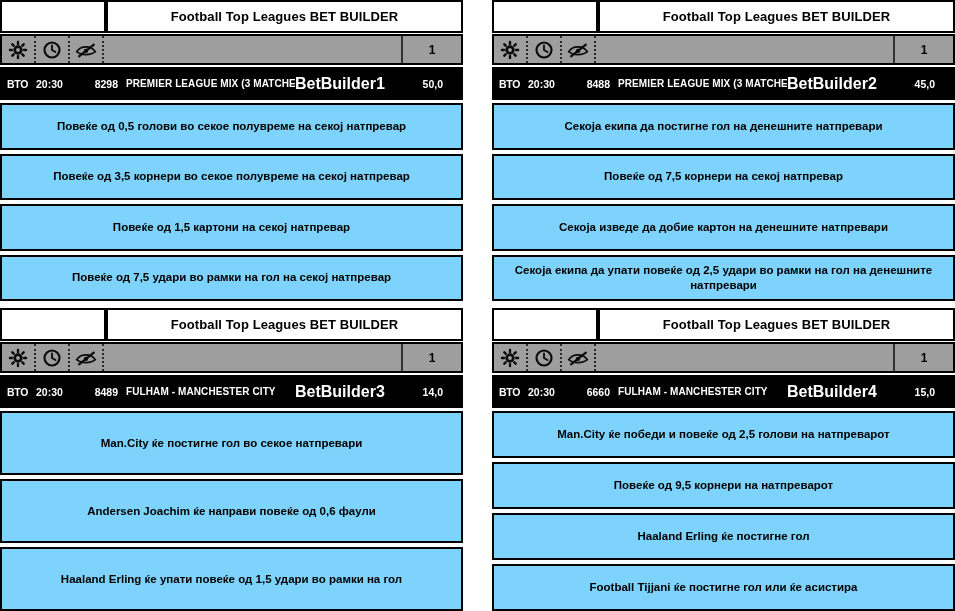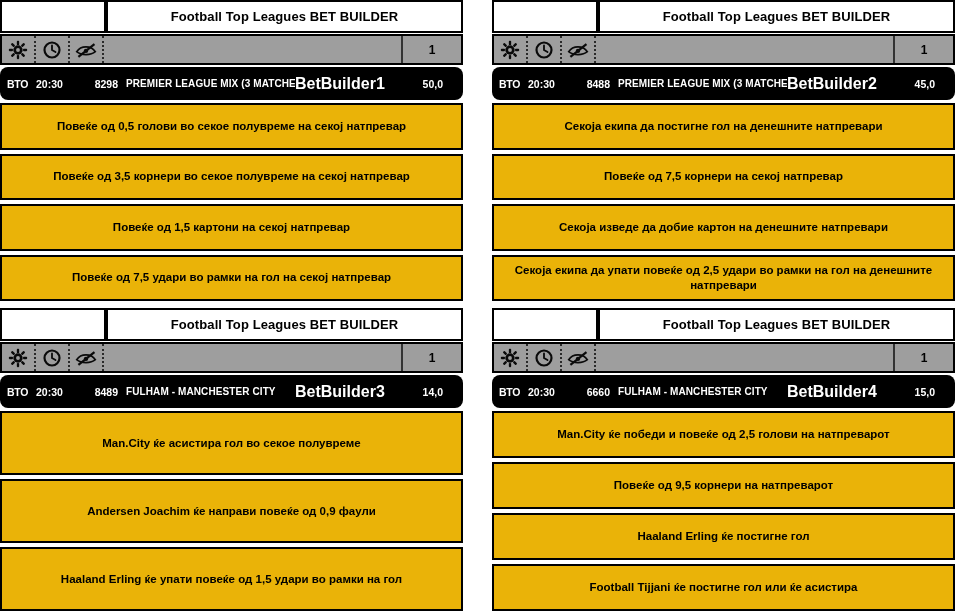--- a/index.html
+++ b/index.html
@@ -77,40 +77,39 @@
   .match-bar {
     height: 33px;
     margin-top: 2px;
     background: #000;
     color: #fff;
     display: flex;
     align-items: center;
     font-weight: bold;
     font-size: 10.5px;
     white-space: nowrap;
-    border-radius: 8px;
   }
   .m-day   { width: 36px; padding-left: 7px; }
   .m-time  { width: 42px; }
   .m-code  { width: 40px; text-align: right; }
   .m-comp  { flex: 1; padding-left: 8px; font-size: 10px; letter-spacing: 0.1px; overflow: hidden; }
   .m-bet   { width: 112px; font-size: 16px; }
   .m-odds  { width: 56px; text-align: right; padding-right: 20px; }
   
   .rows {
     flex: 1;
     display: flex;
     flex-direction: column;
     gap: 4px;
     margin-top: 3px;
   }
   .bet-row {
     flex: 1;
     border: 2px solid #000;
-    background: #eab308;
+    background: #7dd3fc;
     display: flex;
     align-items: center;
     justify-content: center;
     text-align: center;
     font-weight: bold;
     font-size: 11.5px;
     line-height: 1.3;
     color: #000;
     padding: 0 0;
     cursor: pointer;
@@ -287,22 +286,22 @@
     </div>
     <div class="match-bar">
       <span class="m-day">ВТО</span>
       <span class="m-time">20:30</span>
       <span class="m-code">8489</span>
       <span class="m-comp">FULHAM - MANCHESTER CITY</span>
       <span class="m-bet">BetBuilder3</span>
       <span class="m-odds">14,0</span>
     </div>
     <div class="rows">
-      <div class="bet-row">Man.City ќе асистира гол во секое полувреме</div>
-      <div class="bet-row">Andersen Joachim ќе направи повеќе од 0,9 фаули</div>
+      <div class="bet-row">Man.City ќе постигне гол во секое натпревари</div>
+      <div class="bet-row">Andersen Joachim ќе направи повеќе од 0,6 фаули</div>
       <div class="bet-row">Haaland Erling ќе упати повеќе од 1,5 удари во рамки на гол</div>
     </div>
   </div>
 
   <div class="panel">
     <div class="title-row">
       <div class="corner-cell"></div>
       <div class="title-cell">Football Top Leagues BET BUILDER</div>
     </div>
     <div class="toolbar">

